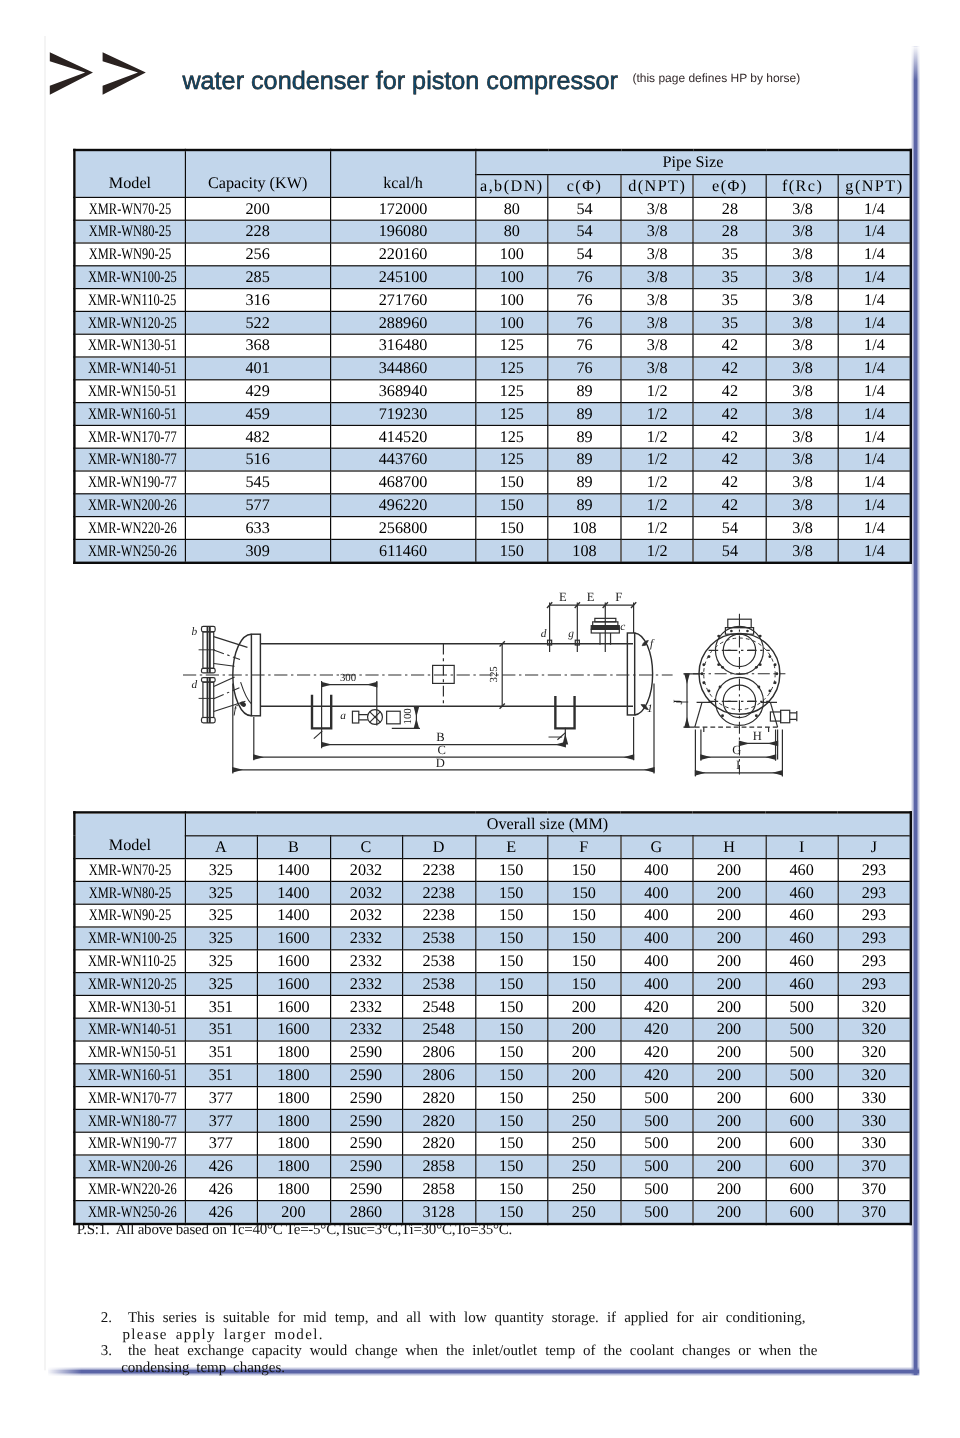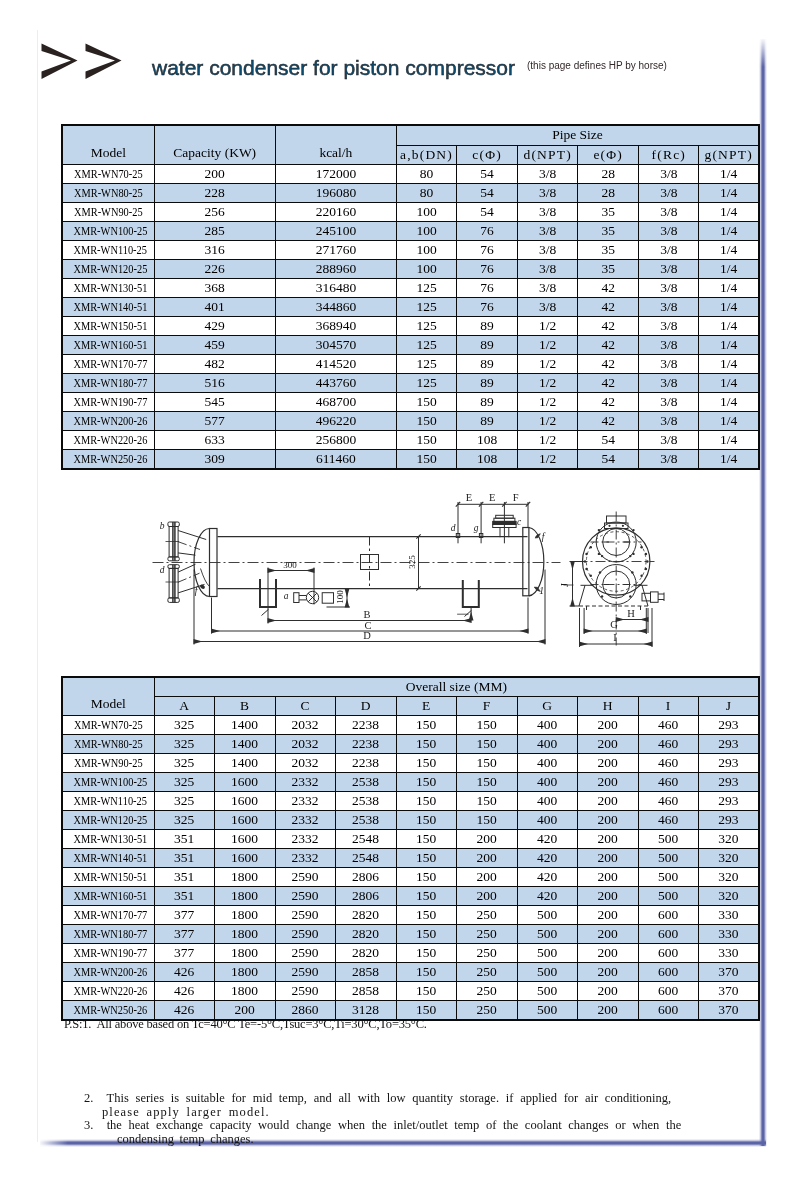--- a/index.html
+++ b/index.html
@@ -132,21 +132,21 @@
           <td>76</td>
           <td>3/8</td>
           <td>35</td>
           <td>3/8</td>
           <td>1/4</td>
         </tr>
 <tr class="blue">
           <td>
             <div class="m">XMR-WN120-25</div>
           </td>
-          <td>226</td>
+          <td>522</td>
           <td>288960</td>
           <td>100</td>
           <td>76</td>
           <td>3/8</td>
           <td>35</td>
           <td>3/8</td>
           <td>1/4</td>
         </tr>
 <tr>
           <td>
@@ -185,21 +185,21 @@
           <td>1/2</td>
           <td>42</td>
           <td>3/8</td>
           <td>1/4</td>
         </tr>
 <tr class="blue">
           <td>
             <div class="m">XMR-WN160-51</div>
           </td>
           <td>459</td>
-          <td>304570</td>
+          <td>719230</td>
           <td>125</td>
           <td>89</td>
           <td>1/2</td>
           <td>42</td>
           <td>3/8</td>
           <td>1/4</td>
         </tr>
 <tr>
           <td>
             <div class="m">XMR-WN170-77</div>
@@ -760,13 +760,13 @@
           <td>370</td>
         </tr>
 </tbody>
     </table>
 </div>
 
 <div class="note" style="left:64px;top:1017px;word-spacing:0;letter-spacing:-0.2px;text-align:center;">P.S:1.&nbsp; All above based on Tc=40°C Te=-5°C,Tsuc=3°C,Ti=30°C,To=35°C.</div>
 <div class="note" style="left:84px;top:1090.5px;word-spacing:3.6px;">2.&nbsp; This series is suitable for mid temp, and all with low quantity storage. if applied for air conditioning,</div>
 <div class="note" style="left:102px;top:1104.5px;letter-spacing:1.1px;text-align:right;">please apply larger model.</div>
 <div class="note" style="left:84px;top:1118px;word-spacing:3.5px;">3.&nbsp; the heat exchange capacity would change when the inlet/outlet temp of the coolant changes or when the</div>
-<div class="note" style="left:101px;top:1131.5px;margin-left:16px;">condensing temp changes.</div>
+<div class="note" style="left:101px;top:1131.5px;">condensing temp changes.</div>
 
 </body></html>

